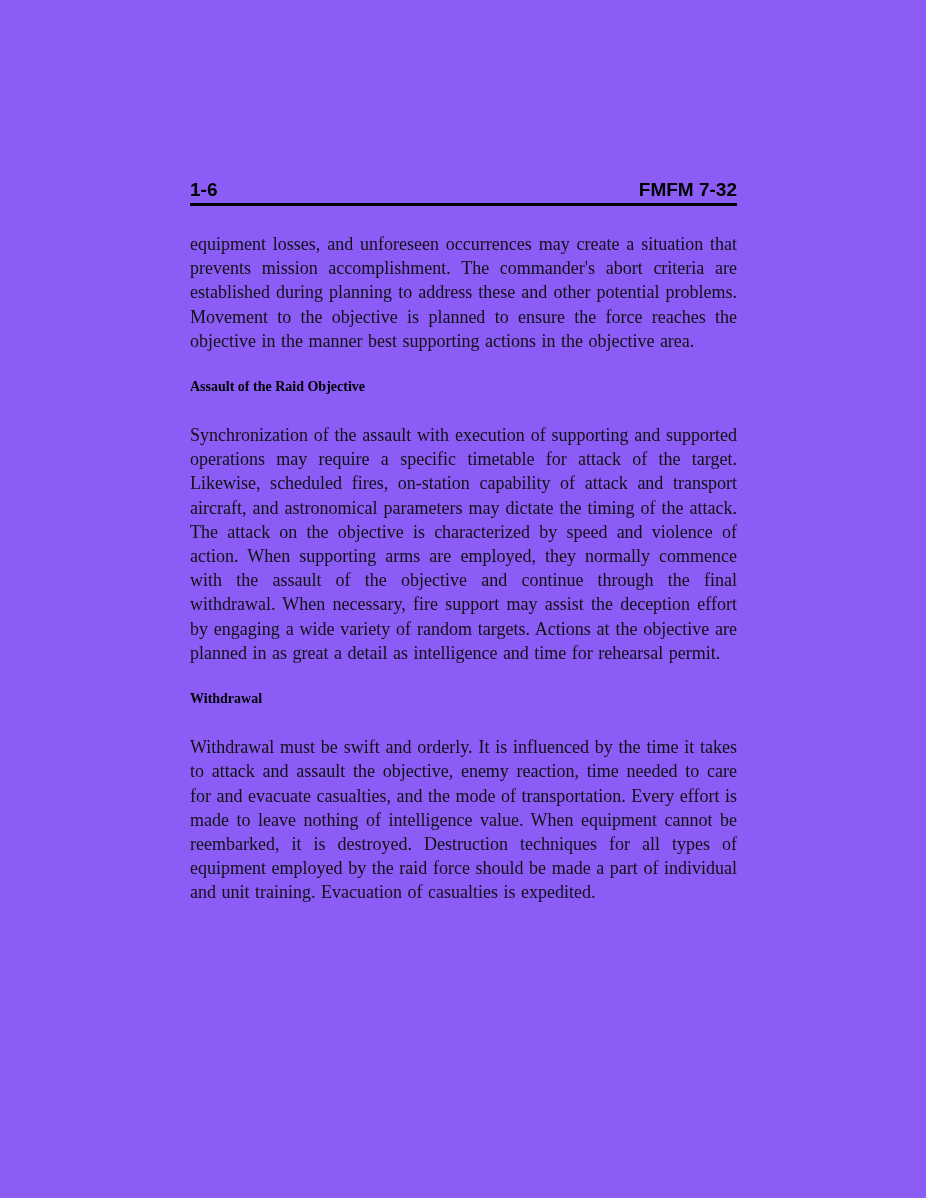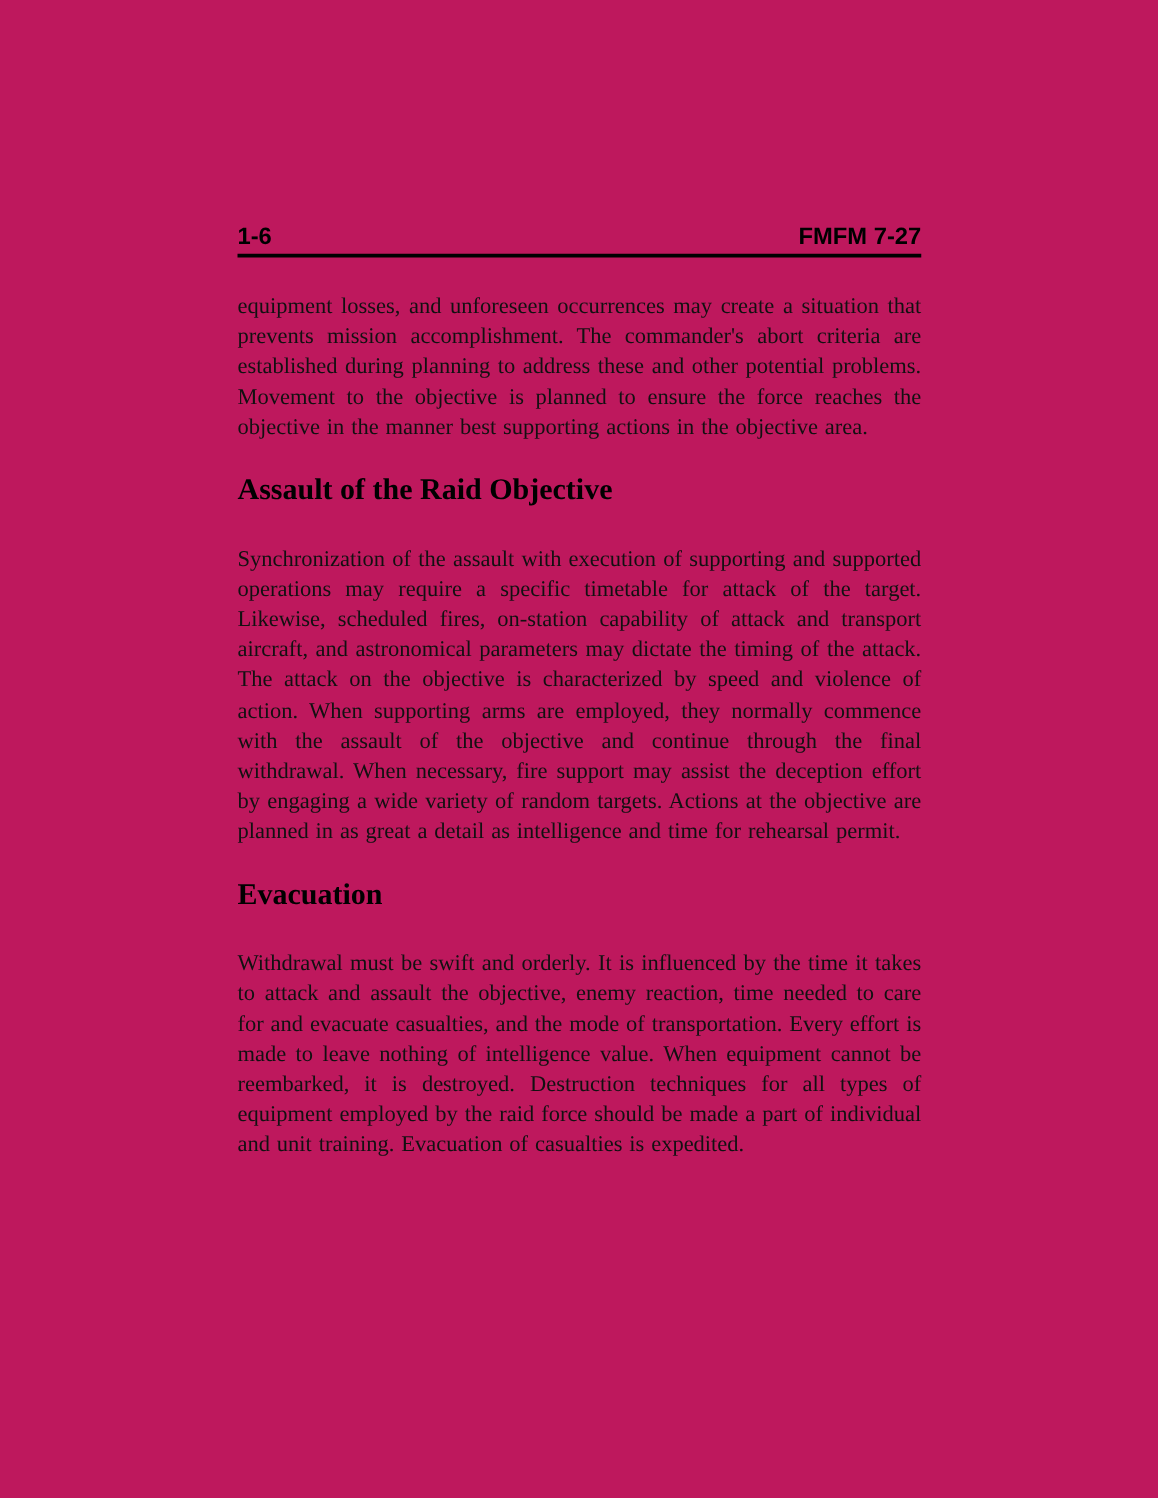--- a/index.html
+++ b/index.html
@@ -4,21 +4,21 @@
 <style>
   html, body {
     margin: 0;
     padding: 0;
     background: #ffffff;
   }
   .page {
     position: relative;
     width: 926px;
     height: 1198px;
-    background: #be185d;
+    background: #8b5cf6;
     overflow: hidden;
     font-family: "Liberation Serif", serif;
     color: #111111;
   }
   .content {
     position: absolute;
     left: 190px;
     top: 180px;
     width: 547px;
   }
@@ -41,42 +41,42 @@
   p.para {
     font-size: 18px;
     line-height: 24.2px;
     text-align: justify;
     margin: 0 0 26px 0;
     word-spacing: 1px;
   }
   h2.section-heading {
     font-family: "Liberation Serif", serif;
     font-weight: bold;
-    font-size: 24px;
+    font-size: 14px;
     line-height: 1.15;
     margin: 0 0 28px 0;
     color: #000000;
   }
 </style>
 </head>
 <body>
 
 <div class="page">
   <div class="content">
 
     <div class="header-row">
       <span>1-6</span>
-      <span>FMFM 7-27</span>
+      <span>FMFM 7-32</span>
     </div>
     <div class="header-rule"></div>
 
     <p class="para">equipment losses, and unforeseen occurrences may create a situation that prevents mission accomplishment.  The commander's abort criteria are established during planning to address these and other potential problems.  Movement to the objective is planned to ensure the force reaches the objective in the manner best supporting actions in the objective area.</p>
 
     <h2 class="section-heading">Assault of the Raid Objective</h2>
 
     <p class="para">Synchronization of the assault with execution of supporting and supported operations may require a specific timetable for attack of the target.  Likewise, scheduled fires, on-station capability of attack and transport aircraft, and astronomical parameters may dictate the timing of the attack.  The attack on the objective is characterized by speed and violence of action.  When supporting arms are employed, they normally commence with the assault of the objective and continue through the final withdrawal.  When necessary, fire support may assist the deception effort by engaging a wide variety of random targets.  Actions at the objective are planned in as great a detail as intelligence and time for rehearsal permit.</p>
 
-    <h2 class="section-heading">Evacuation</h2>
+    <h2 class="section-heading">Withdrawal</h2>
 
     <p class="para">Withdrawal must be swift and orderly. It is influenced by the time it takes to attack and assault the objective, enemy reaction, time needed to care for and evacuate casualties, and the mode of transportation.  Every effort is made to leave nothing of intelligence value.  When equipment cannot be reembarked, it is destroyed.  Destruction techniques for all types of equipment employed by the raid force should be made a part of individual and unit training.  Evacuation of casualties is expedited.</p>
 
   </div>
 </div>
 
 </body></html>

